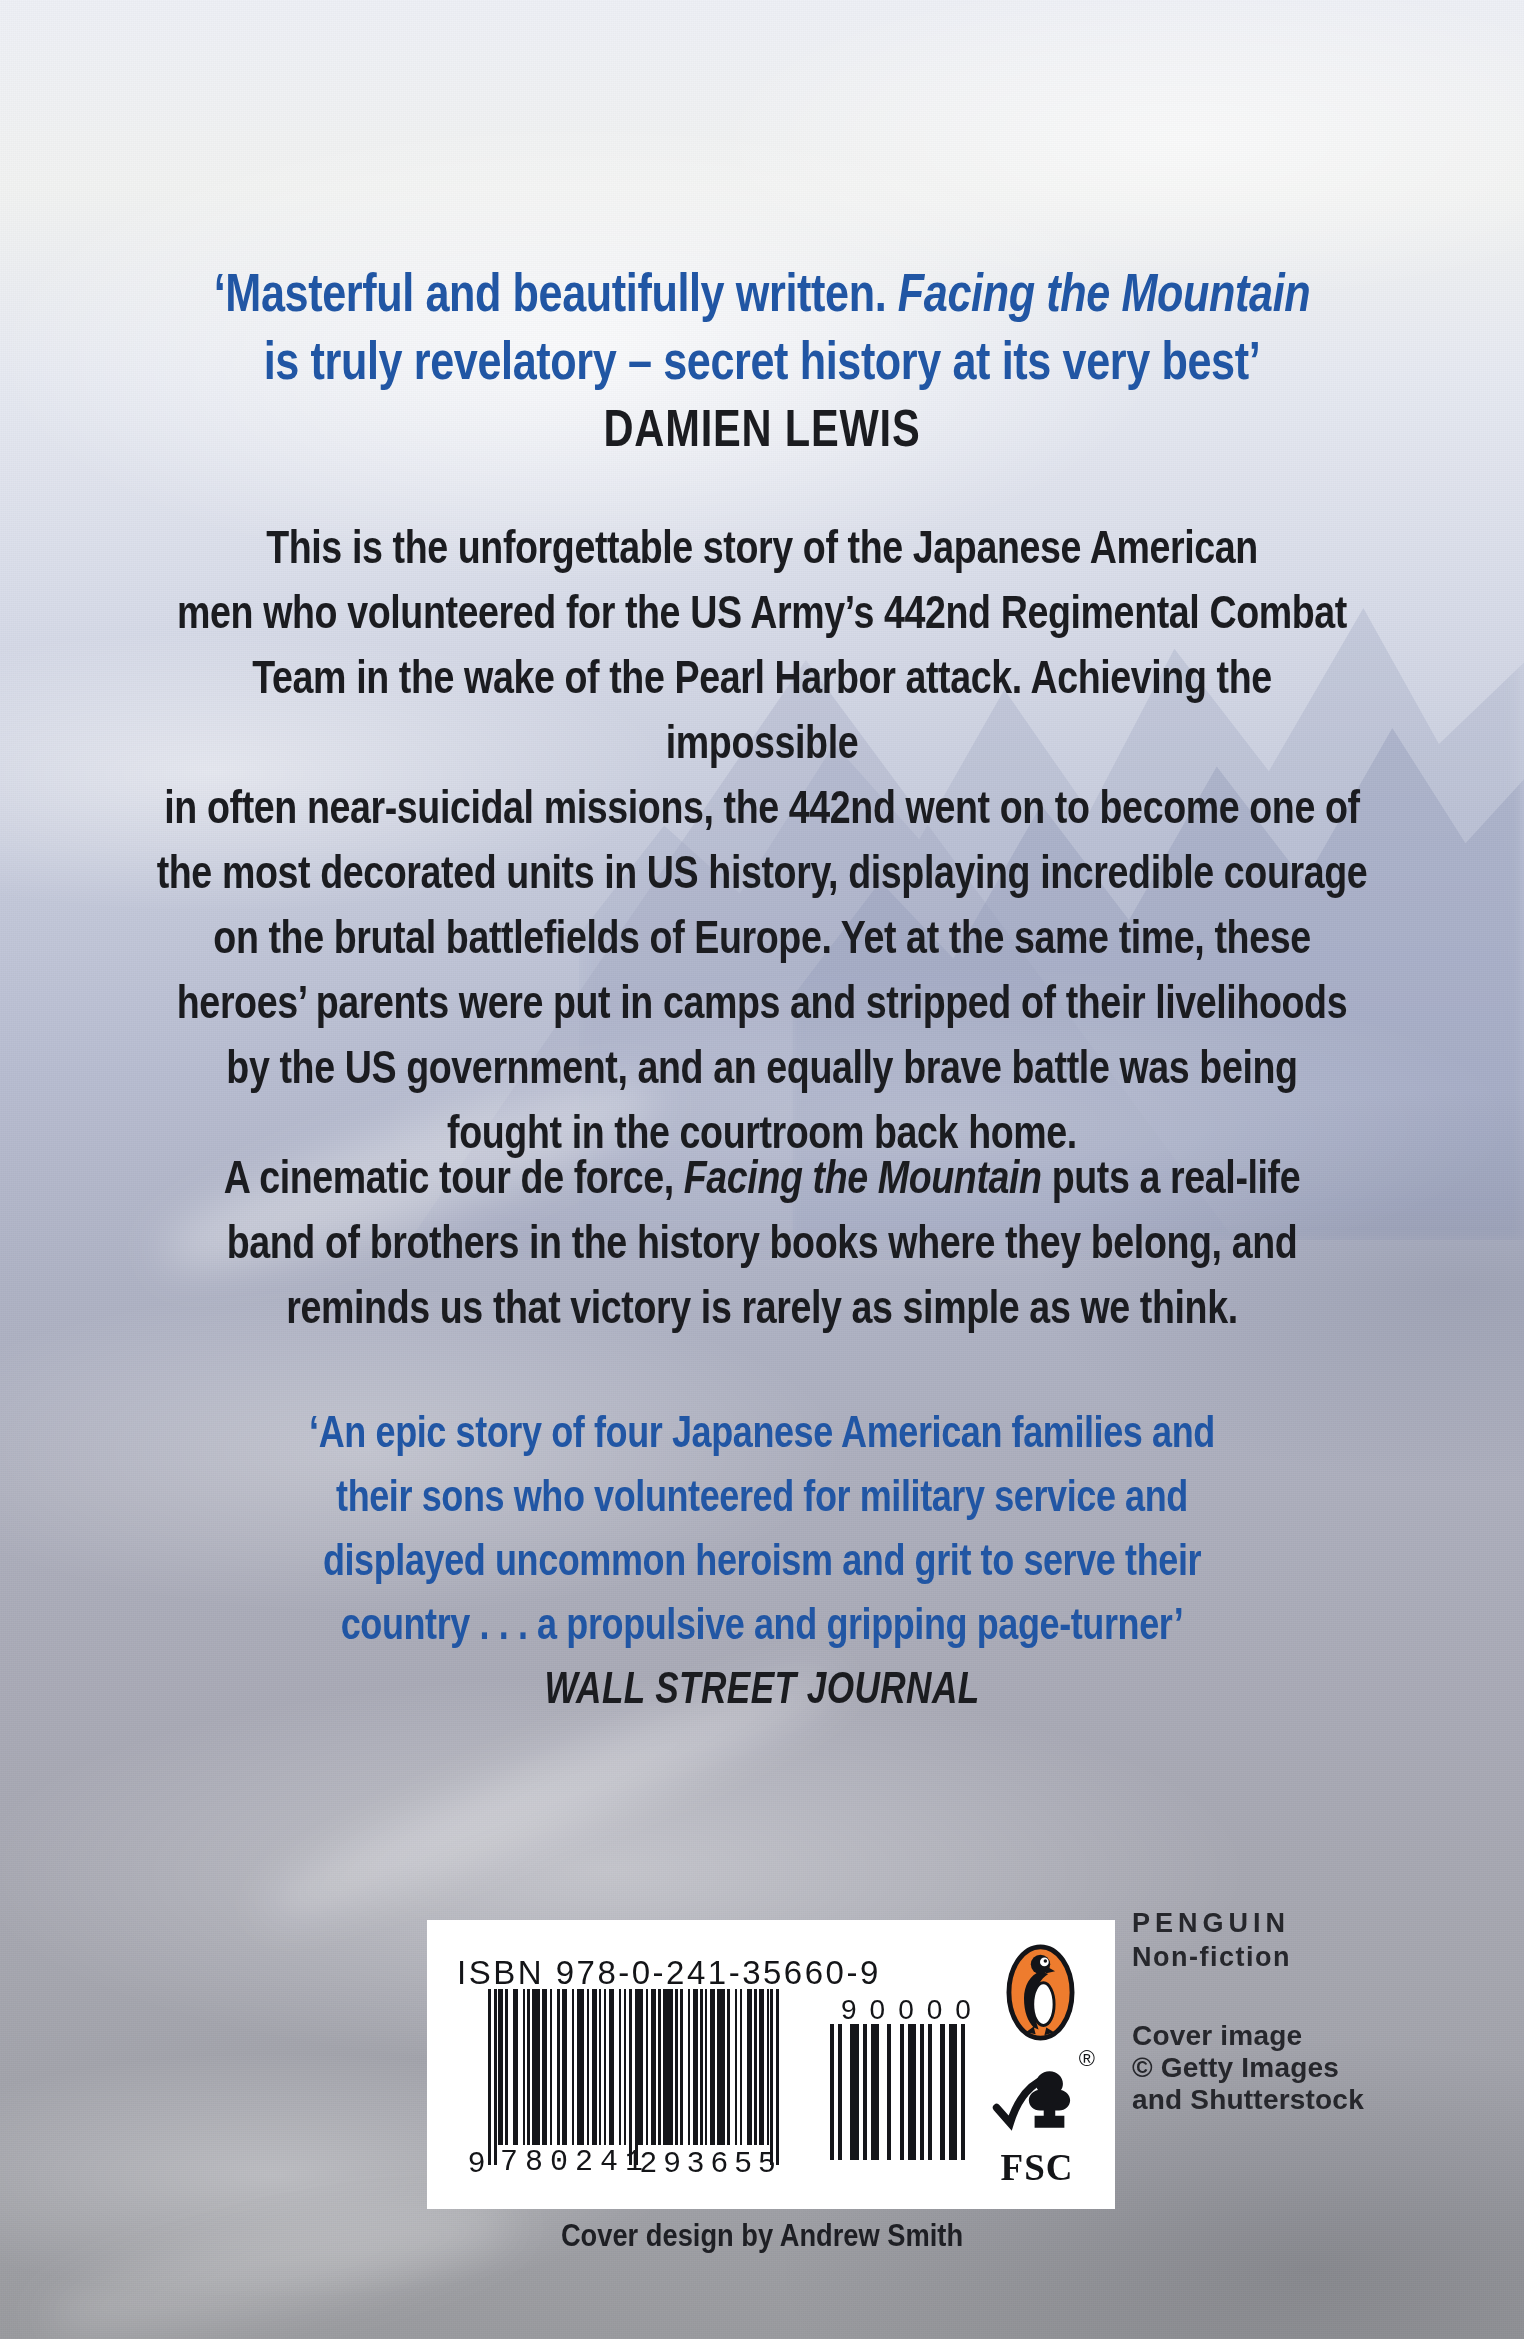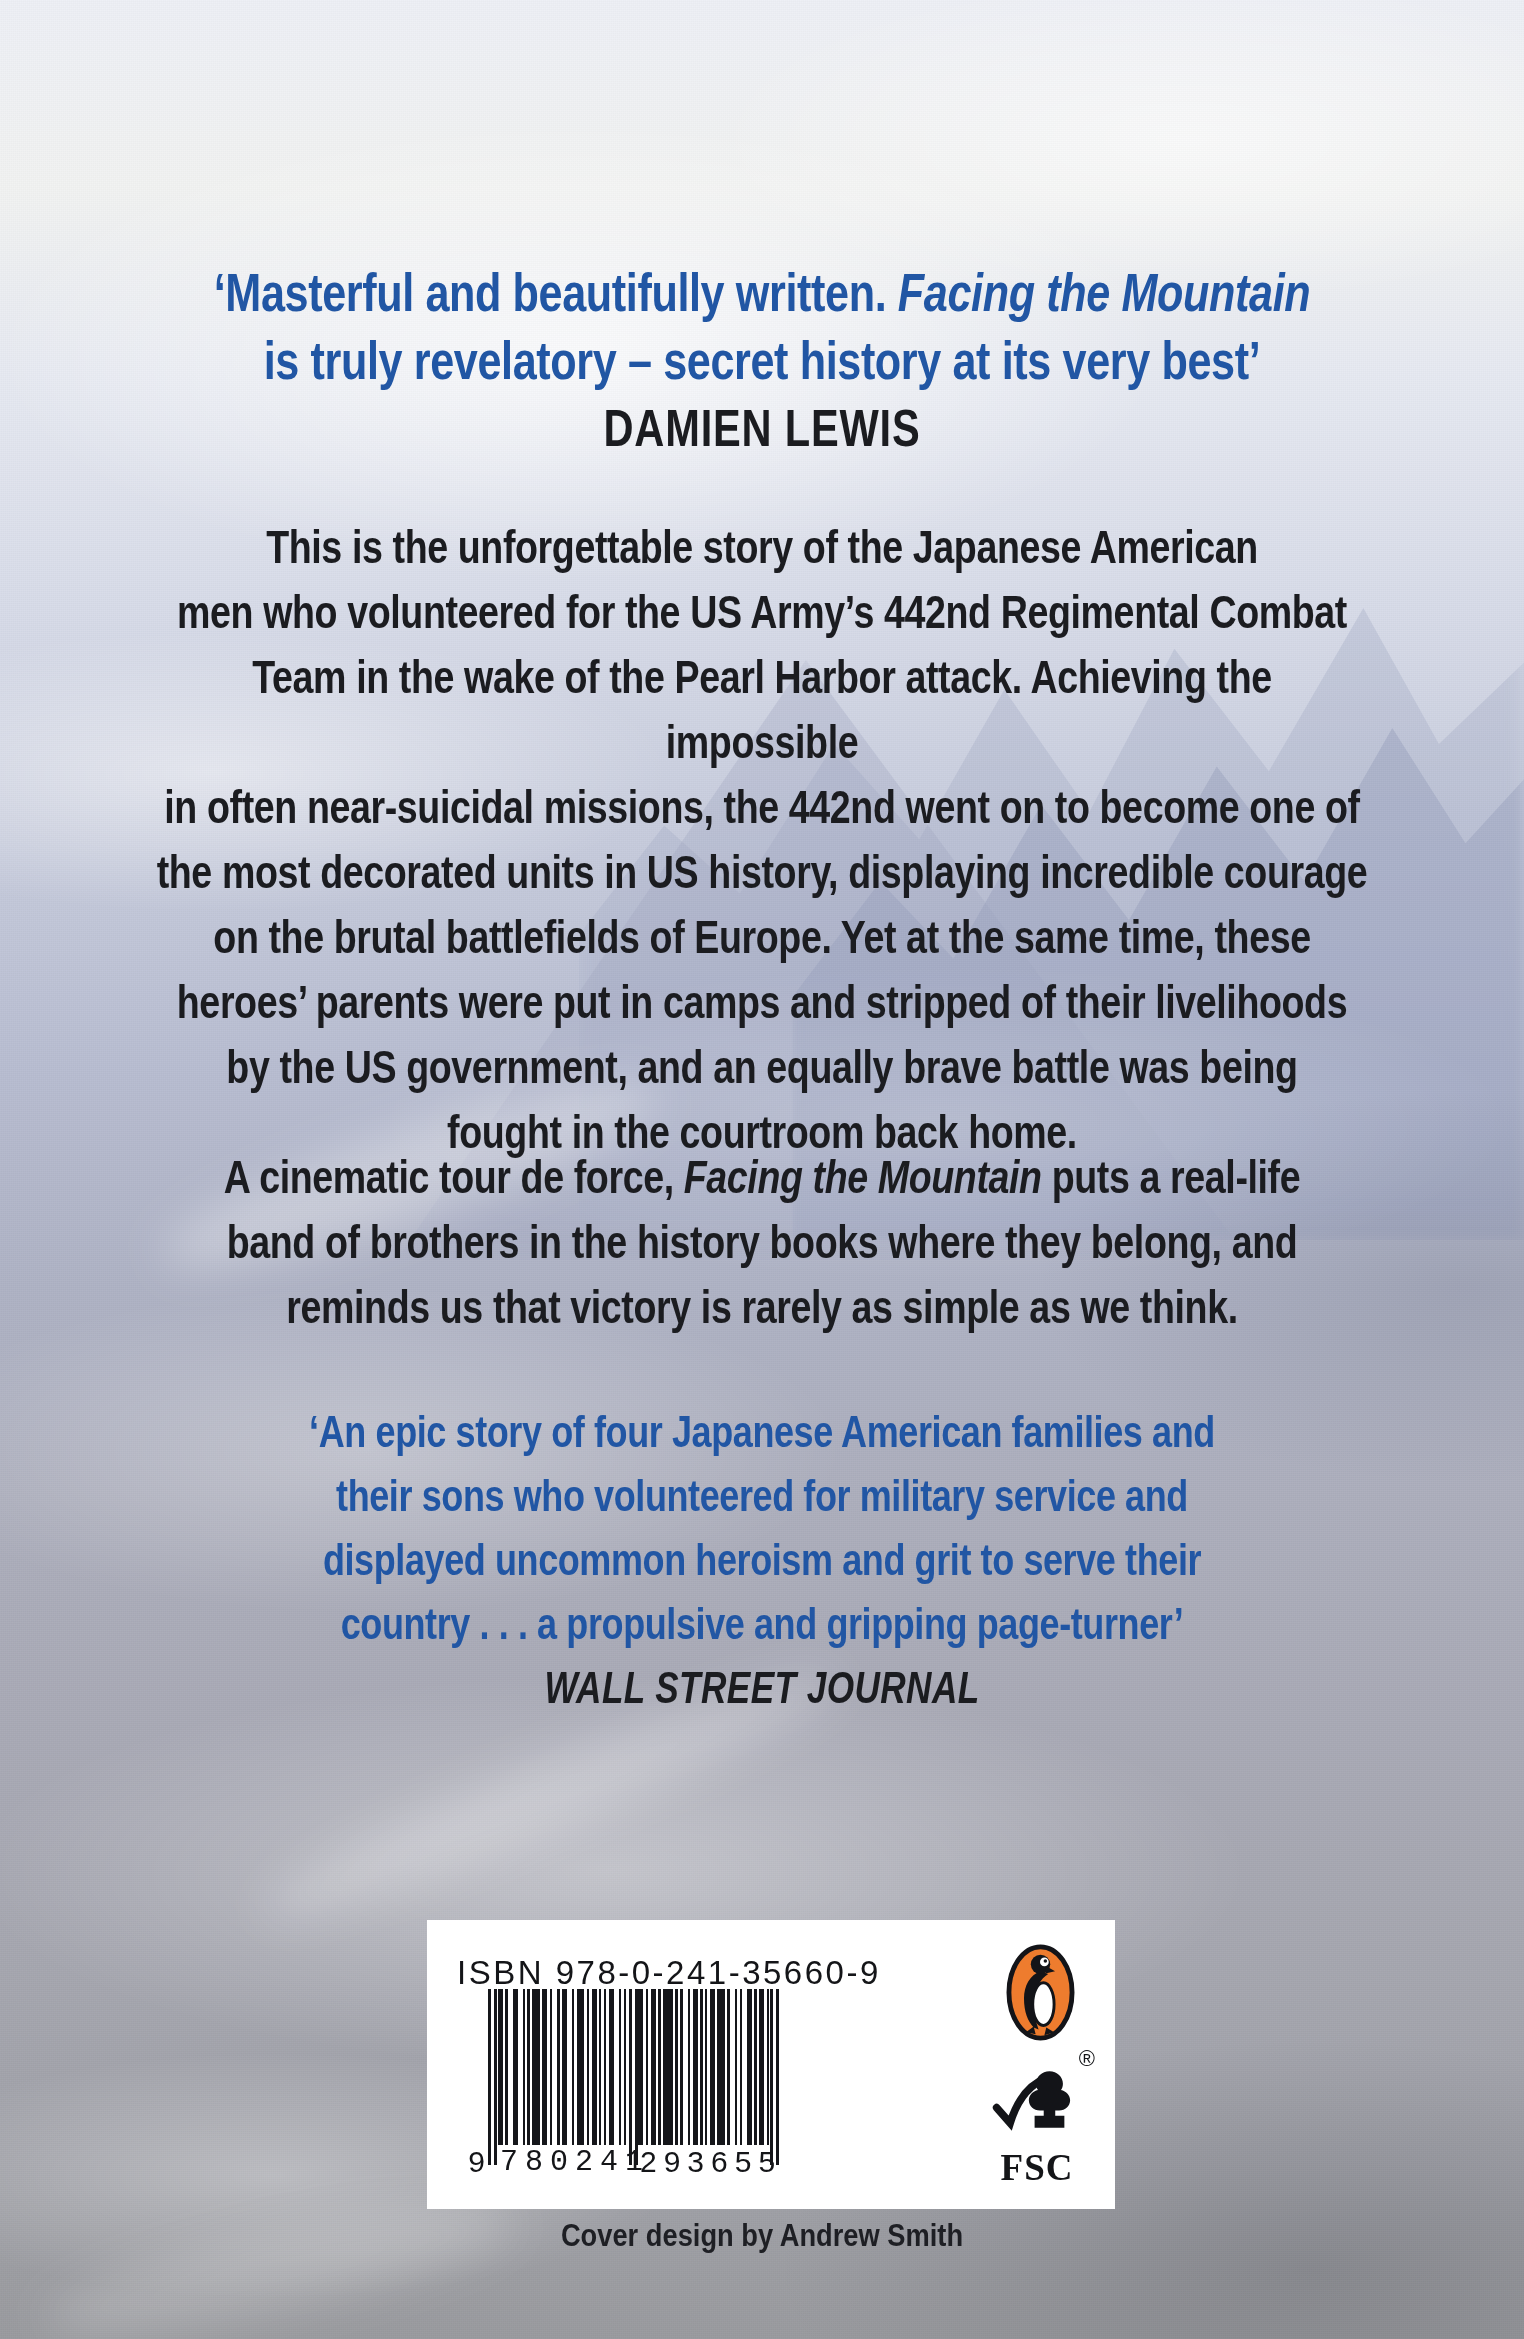--- a/index.html
+++ b/index.html
@@ -197,20 +197,38 @@
       <div class="guard g-l"></div>
       <div class="guard g-m"></div>
       <div class="guard g-r"></div>
       <div class="ean-digits">
         <span class="lead-digit">9</span>
         <span class="grp1">780241</span>
         <span class="grp2">293655</span>
       </div>
     </div>
 
+    <div class="supp">
+      <div class="supp-digits">90000</div>
+      <div class="supp-bars" id="supp-bars">
+          <div style="position: absolute; top: 0px; left: 0px; width: 4.09px; height: 136px; background: rgb(21, 22, 26);"></div>
+          <div style="position: absolute; top: 0px; left: 8.18px; width: 4.09px; height: 136px; background: rgb(21, 22, 26);"></div>
+          <div style="position: absolute; top: 0px; left: 20.45px; width: 8.18px; height: 136px; background: rgb(21, 22, 26);"></div>
+          <div style="position: absolute; top: 0px; left: 32.73px; width: 4.09px; height: 136px; background: rgb(21, 22, 26);"></div>
+          <div style="position: absolute; top: 0px; left: 40.91px; width: 8.18px; height: 136px; background: rgb(21, 22, 26);"></div>
+          <div style="position: absolute; top: 0px; left: 57.27px; width: 4.09px; height: 136px; background: rgb(21, 22, 26);"></div>
+          <div style="position: absolute; top: 0px; left: 69.55px; width: 4.09px; height: 136px; background: rgb(21, 22, 26);"></div>
+          <div style="position: absolute; top: 0px; left: 77.73px; width: 8.18px; height: 136px; background: rgb(21, 22, 26);"></div>
+          <div style="position: absolute; top: 0px; left: 90px; width: 4.09px; height: 136px; background: rgb(21, 22, 26);"></div>
+          <div style="position: absolute; top: 0px; left: 98.18px; width: 4.09px; height: 136px; background: rgb(21, 22, 26);"></div>
+          <div style="position: absolute; top: 0px; left: 110.45px; width: 4.09px; height: 136px; background: rgb(21, 22, 26);"></div>
+          <div style="position: absolute; top: 0px; left: 118.64px; width: 8.18px; height: 136px; background: rgb(21, 22, 26);"></div>
+          <div style="position: absolute; top: 0px; left: 130.91px; width: 4.09px; height: 136px; background: rgb(21, 22, 26);"></div>
+        </div>
+    </div>
 
     <div class="penguin">
       <svg viewBox="0 0 76 104" width="75" height="101">
         <ellipse cx="38" cy="52" rx="32.5" ry="47" fill="var(--orange,#ee7c2e)" stroke="#131418" stroke-width="5"></ellipse>
         <path d="M38,30 C27,34 21,45 21,58 C21,72 25,82 31,88 L36,90 C32,80 31,70 32,60 C33,47 38,38 46,33 Z" fill="#131418"></path>
         <ellipse cx="41" cy="64" rx="11" ry="22" fill="#fff" stroke="#131418" stroke-width="3"></ellipse>
         <circle cx="38" cy="23" r="10" fill="#131418"></circle>
         <circle cx="42" cy="20.5" r="4.5" fill="#fff"></circle>
         <circle cx="43" cy="19.5" r="1.8" fill="#131418"></circle>
         <path d="M44,25 l9,5 -10,2.5 z" fill="#131418"></path>
@@ -222,16 +240,25 @@
     <div class="fsc">
       <div class="fsc-reg">®</div>
       <svg class="fsc-tree" viewBox="0 0 100 100">
         <path d="M8,58 L22,74 C30,48 44,33 60,27" fill="none" stroke="#131418" stroke-width="8" stroke-linecap="round"></path>
         <path d="M63,20 c8,0 14,6 14,13 0,2.5 -0.8,4.8 -2,6.7 5.5,1.2 9.5,5.6 9.5,10.6 0,6 -5,10.7 -11.5,10.7 h-4 v5.5 h9.5 v12.5 h-31 v-12.5 h9.5 v-5.5 h-4 c-6.5,0 -11.5,-4.7 -11.5,-10.7 0,-5 4,-9.4 9.5,-10.6 -1.2,-1.9 -2,-4.2 -2,-6.7 0,-7 6,-13 14,-13 z" fill="#131418"></path>
       </svg>
       <div class="fsc-label">FSC</div>
     </div>
   </div>
 
+  <aside class="publisher">
+    <div class="imprint">PENGUIN</div>
+    <div class="category">Non-fiction</div>
+    <div class="credits">
+      <div>Cover image</div>
+      <div>© Getty Images</div>
+      <div>and Shutterstock</div>
+    </div>
+  </aside>
 
   <div class="design-credit">Cover design by Andrew Smith</div>
 
 </div>
 
 </body></html>

